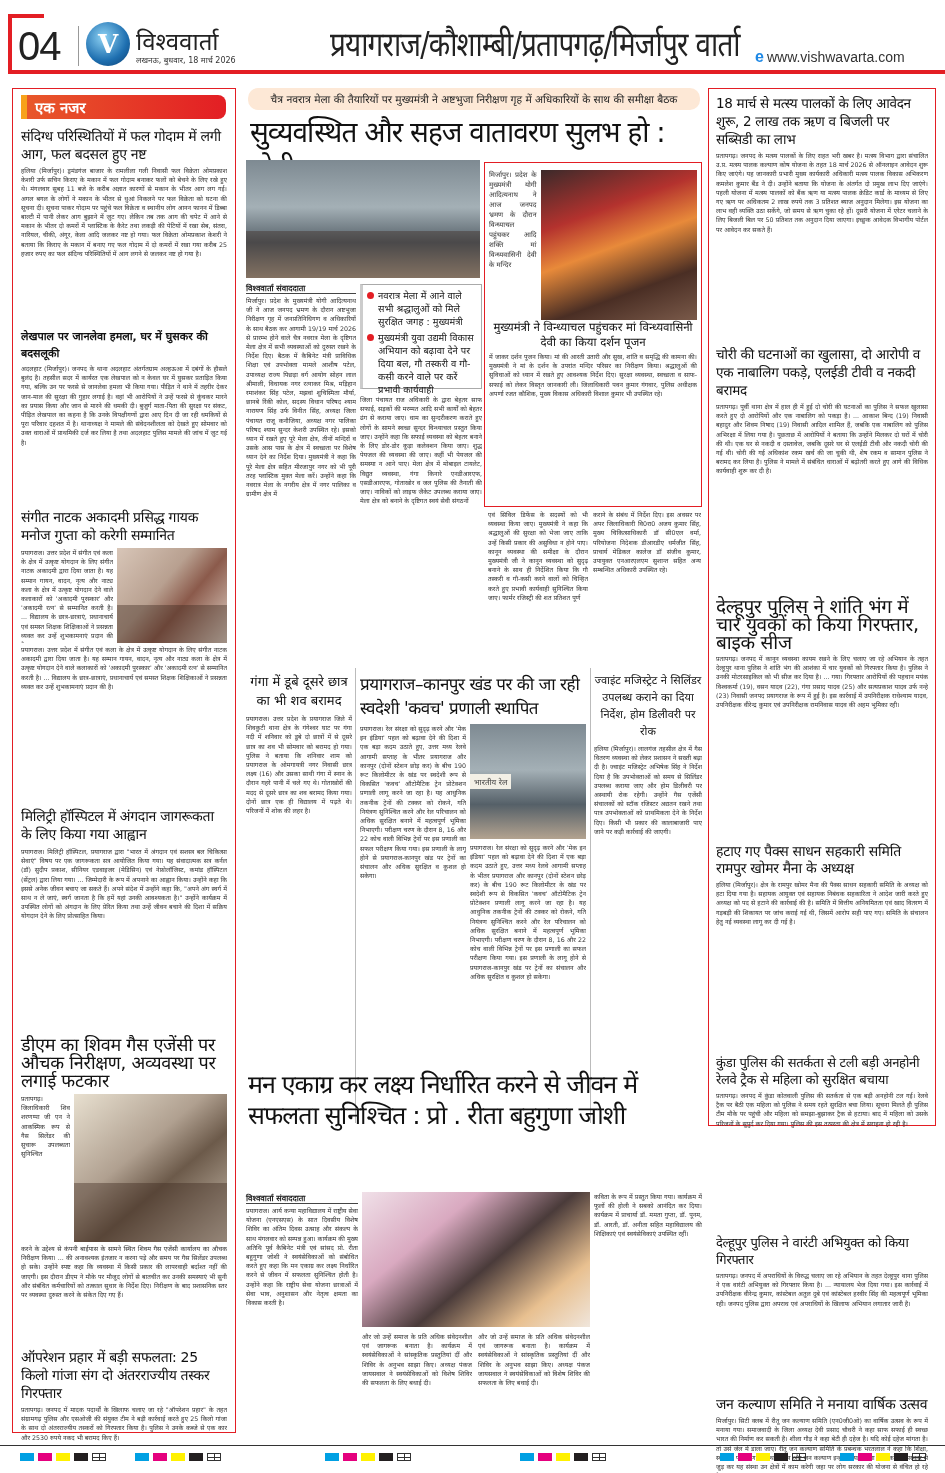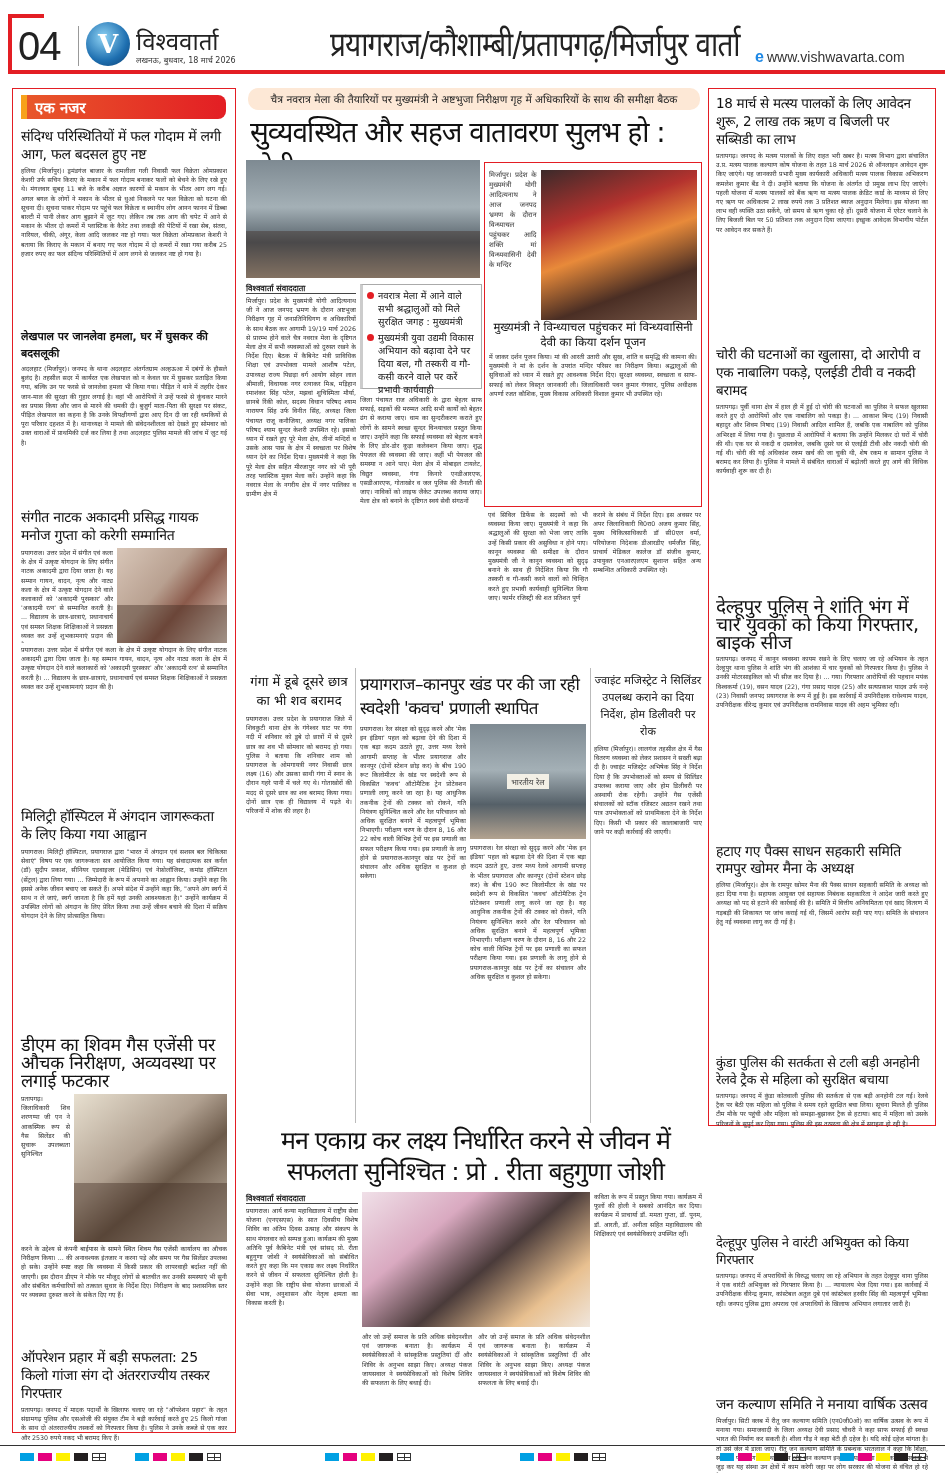--- a/index.html
+++ b/index.html
@@ -120,34 +120,34 @@
 <div style="position:absolute;left:246px;top:672px;width:106px">
   <div style="font-size:13px;line-height:19px;text-align:center;color:#111">गंगा में डूबे दूसरे छात्र का भी शव बरामद</div>
   <div class="txt" style="height:405px;margin-top:4px">प्रयागराज। उत्तर प्रदेश के प्रयागराज जिले में शिवकुटी थाना क्षेत्र के गंगेश्वर घाट पर गंगा नदी में शनिवार को डूबे दो छात्रों में से दूसरे छात्र का शव भी सोमवार को बरामद हो गया। पुलिस ने बताया कि शनिवार शाम को प्रयागराज के ओमगायत्री नगर निवासी छात्र लक्ष्य (16) और उसका साथी गंगा में स्नान के दौरान गहरे पानी में चले गए थे। गोताखोरों की मदद से दूसरे छात्र का शव बरामद किया गया। दोनों छात्र एक ही विद्यालय में पढ़ते थे। परिजनों में शोक की लहर है।</div>
 </div>
 
 <div style="position:absolute;left:360px;top:672px;width:226px">
   <div style="font-size:17px;line-height:24px;color:#111;letter-spacing:-.5px">प्रयागराज–कानपुर खंड पर की जा रही स्वदेशी 'कवच' प्रणाली स्थापित</div>
   <div style="display:flex;gap:4px;margin-top:4px">
     <div class="txt" style="width:106px;height:405px">प्रयागराज। रेल संरक्षा को सुदृढ़ करने और 'मेक इन इंडिया' पहल को बढ़ावा देने की दिशा में एक बड़ा कदम उठाते हुए, उत्तर मध्य रेलवे आगामी सप्ताह के भीतर प्रयागराज और कानपुर (दोनों स्टेशन छोड़ कर) के बीच 190 रूट किलोमीटर के खंड पर स्वदेशी रूप से विकसित 'कवच' ऑटोमैटिक ट्रेन प्रोटेक्शन प्रणाली लागू करने जा रहा है। यह आधुनिक तकनीक ट्रेनों की टक्कर को रोकने, गति नियंत्रण सुनिश्चित करने और रेल परिचालन को अधिक सुरक्षित बनाने में महत्वपूर्ण भूमिका निभाएगी। परीक्षण चरण के दौरान 8, 16 और 22 कोच वाली विभिन्न ट्रेनों पर इस प्रणाली का सफल परीक्षण किया गया। इस प्रणाली के लागू होने से प्रयागराज-कानपुर खंड पर ट्रेनों का संचालन और अधिक सुरक्षित व कुशल हो सकेगा।</div>
     <div style="width:116px">
-      <div class="photo photo4" style="height:115px;display:flex;align-items:center;justify-content:center">
+      <div class="photo photo4" style="height:115px;display:flex;align-items:center;justify-content:flex-start">
           <span style="background:#f3f0e6;color:#444;font-size:8px;padding:2px 4px">भारतीय रेल</span>
         </div>
       <div class="txt" style="height:285px;margin-top:4px">प्रयागराज। रेल संरक्षा को सुदृढ़ करने और 'मेक इन इंडिया' पहल को बढ़ावा देने की दिशा में एक बड़ा कदम उठाते हुए, उत्तर मध्य रेलवे आगामी सप्ताह के भीतर प्रयागराज और कानपुर (दोनों स्टेशन छोड़ कर) के बीच 190 रूट किलोमीटर के खंड पर स्वदेशी रूप से विकसित 'कवच' ऑटोमैटिक ट्रेन प्रोटेक्शन प्रणाली लागू करने जा रहा है। यह आधुनिक तकनीक ट्रेनों की टक्कर को रोकने, गति नियंत्रण सुनिश्चित करने और रेल परिचालन को अधिक सुरक्षित बनाने में महत्वपूर्ण भूमिका निभाएगी। परीक्षण चरण के दौरान 8, 16 और 22 कोच वाली विभिन्न ट्रेनों पर इस प्रणाली का सफल परीक्षण किया गया। इस प्रणाली के लागू होने से प्रयागराज-कानपुर खंड पर ट्रेनों का संचालन और अधिक सुरक्षित व कुशल हो सकेगा।</div>
     </div>
   </div>
 </div>
 
 <div style="position:absolute;left:594px;top:672px;width:108px">
   <div style="font-size:11px;line-height:17px;text-align:center;color:#111">ज्वाइंट मजिस्ट्रेट ने सिलिंडर उपलब्ध कराने का दिया निर्देश, होम डिलीवरी पर रोक</div>
   <div class="txt" style="height:395px;margin-top:4px">हलिया (मिर्जापुर)। लालगंज तहसील क्षेत्र में गैस वितरण व्यवस्था को लेकर प्रशासन ने सख्ती बढ़ा दी है। ज्वाइंट मजिस्ट्रेट अभिषेक सिंह ने निर्देश दिया है कि उपभोक्ताओं को समय से सिलिंडर उपलब्ध कराया जाए और होम डिलीवरी पर अस्थायी रोक रहेगी। उन्होंने गैस एजेंसी संचालकों को स्टॉक रजिस्टर अद्यतन रखने तथा पात्र उपभोक्ताओं को प्राथमिकता देने के निर्देश दिए। किसी भी प्रकार की कालाबाजारी पाए जाने पर कड़ी कार्रवाई की जाएगी।</div>
 </div>
 
-<div class="bighl" style="left:248px;top:1125px;width:455px;font-size:25px;line-height:31px;text-align:center">मन एकाग्र कर लक्ष्य निर्धारित करने से जीवन में सफलता सुनिश्चित : प्रो . रीता बहुगुणा जोशी</div>
+<div class="bighl" style="left:248px;top:1069px;width:455px;font-size:25px;line-height:31px;text-align:left">मन एकाग्र कर लक्ष्य निर्धारित करने से जीवन में सफलता सुनिश्चित : प्रो . रीता बहुगुणा जोशी</div>
 <div style="position:absolute;left:246px;top:1192px;width:112px">
   <span class="byline">विश्ववार्ता संवाददाता</span>
   <div class="txt" style="height:240px">प्रयागराज। आर्य कन्या महाविद्यालय में राष्ट्रीय सेवा योजना (एनएसएस) के सात दिवसीय विशेष शिविर का अंतिम दिवस उत्साह और संकल्प के साथ मंगलवार को सम्पन्न हुआ। कार्यक्रम की मुख्य अतिथि पूर्व कैबिनेट मंत्री एवं सांसद प्रो. रीता बहुगुणा जोशी ने स्वयंसेविकाओं को संबोधित करते हुए कहा कि मन एकाग्र कर लक्ष्य निर्धारित करने से जीवन में सफलता सुनिश्चित होती है। उन्होंने कहा कि राष्ट्रीय सेवा योजना छात्राओं में सेवा भाव, अनुशासन और नेतृत्व क्षमता का विकास करती है।</div>
 </div>
 <div class="photo photo5" style="position:absolute;left:362px;top:1192px;width:228px;height:135px"></div>
 <div class="txt" style="position:absolute;left:362px;top:1332px;width:110px;height:100px">और जो उन्हें समाज के प्रति अधिक संवेदनशील एवं जागरूक बनाता है। कार्यक्रम में स्वयंसेविकाओं ने सांस्कृतिक प्रस्तुतियां दीं और शिविर के अनुभव साझा किए। अध्यक्ष पंकज जायसवाल ने स्वयंसेविकाओं को विशेष शिविर की सफलता के लिए बधाई दी।</div>
 <div class="txt" style="position:absolute;left:478px;top:1332px;width:112px;height:100px">और जो उन्हें समाज के प्रति अधिक संवेदनशील एवं जागरूक बनाता है। कार्यक्रम में स्वयंसेविकाओं ने सांस्कृतिक प्रस्तुतियां दीं और शिविर के अनुभव साझा किए। अध्यक्ष पंकज जायसवाल ने स्वयंसेविकाओं को विशेष शिविर की सफलता के लिए बधाई दी।</div>
 <div class="txt" style="position:absolute;left:594px;top:1192px;width:108px;height:240px">कविता के रूप में प्रस्तुत किया गया। कार्यक्रम में फूलों की होली ने सबको आनंदित कर दिया। कार्यक्रम में प्राचार्या डॉ. ममता गुप्ता, डॉ. पूनम, डॉ. आरती, डॉ. अनीता सहित महाविद्यालय की शिक्षिकाएं एवं स्वयंसेविकाएं उपस्थित रहीं।</div>
 
 <div class="col" style="left:708px;top:88px;width:228px;height:1038px;padding:5px 7px;border-top:1.5px solid #e31e24">

